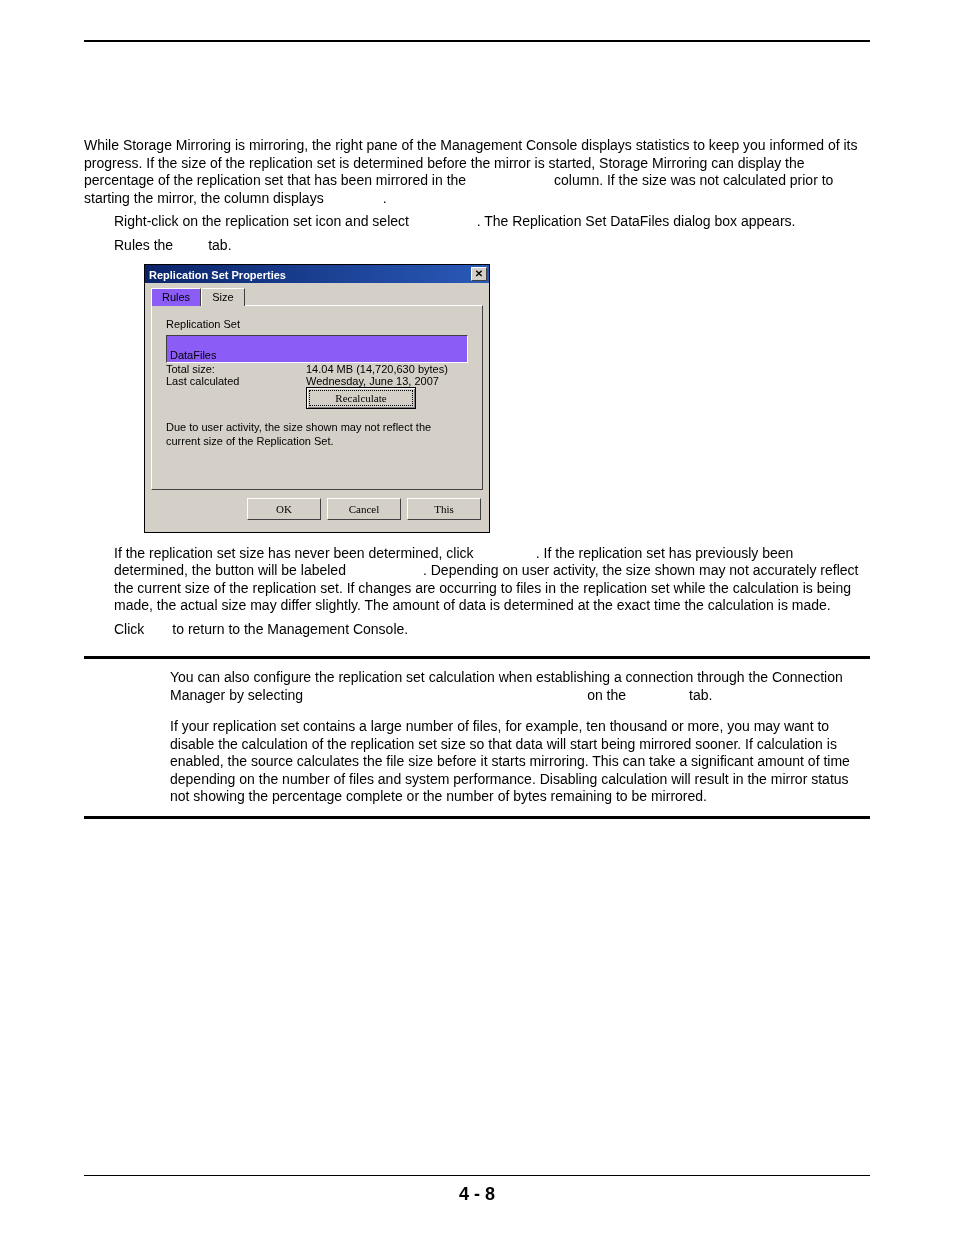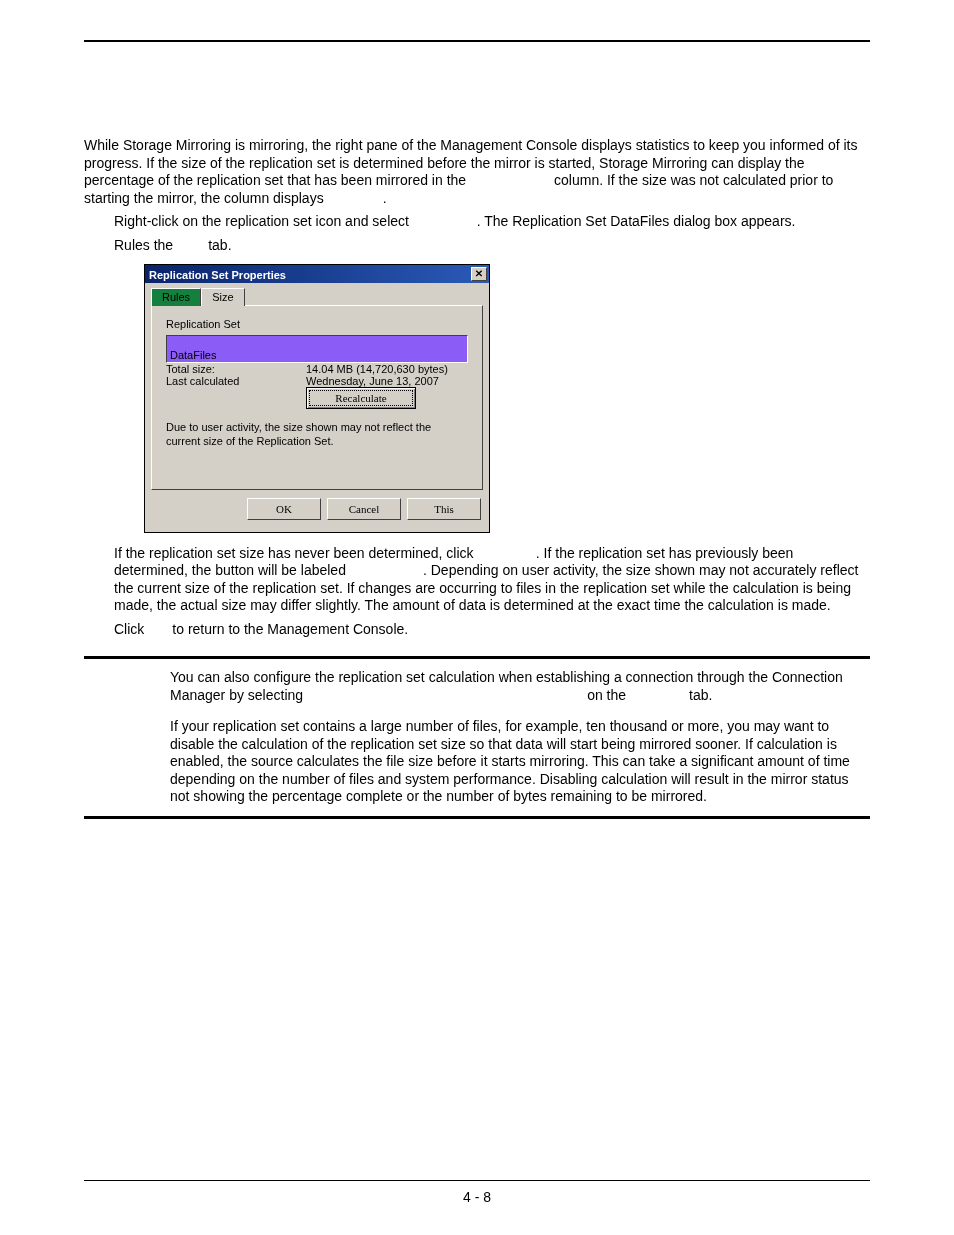--- a/index.html
+++ b/index.html
@@ -74,21 +74,21 @@
   .tab {
     padding: 2px 10px;
     border: 1px solid #808080;
     border-bottom: none;
     background: #d4d0c8;
     font-size: 11px;
     margin-right: 0;
     position: relative;
     top: 1px;
   }
-  .tab.inactive { background:#15803d; border-top-color:#fff; border-left-color:#fff; border-right-color:#404040; }
+  .tab.inactive { background:#8b5cf6; border-top-color:#fff; border-left-color:#fff; border-right-color:#404040; }
   .tab.active {
     background: #d4d0c8;
     border-top: 1px solid #fff;
     border-left: 1px solid #fff;
     border-right: 1px solid #404040;
     z-index: 2;
     padding-bottom:3px;
   }
   .tabpanel {
     border: 1px solid #808080;
@@ -155,21 +155,21 @@
   .notebox .content p { margin-bottom: 14px; }
   .notebox .content p:last-child { margin-bottom: 0; }
 
   .footer {
     position:absolute;
     bottom: 30px;
     left:0; right:0;
     text-align:center;
   }
   .footer .ln { border-top:1px solid #000; margin: 0 84px 8px; }
-  .footer .pg { font-size: 14px; }
+  .footer .pg { font-size: 18px; font-weight: bold; }
   .invisible-bold { color: #fff; }
 </style>
 </head>
 <body>
 
 <div class="page">
   <div class="rule-top"></div>
 
   <div class="section-title">Calculating Replication Set Size</div>
 

